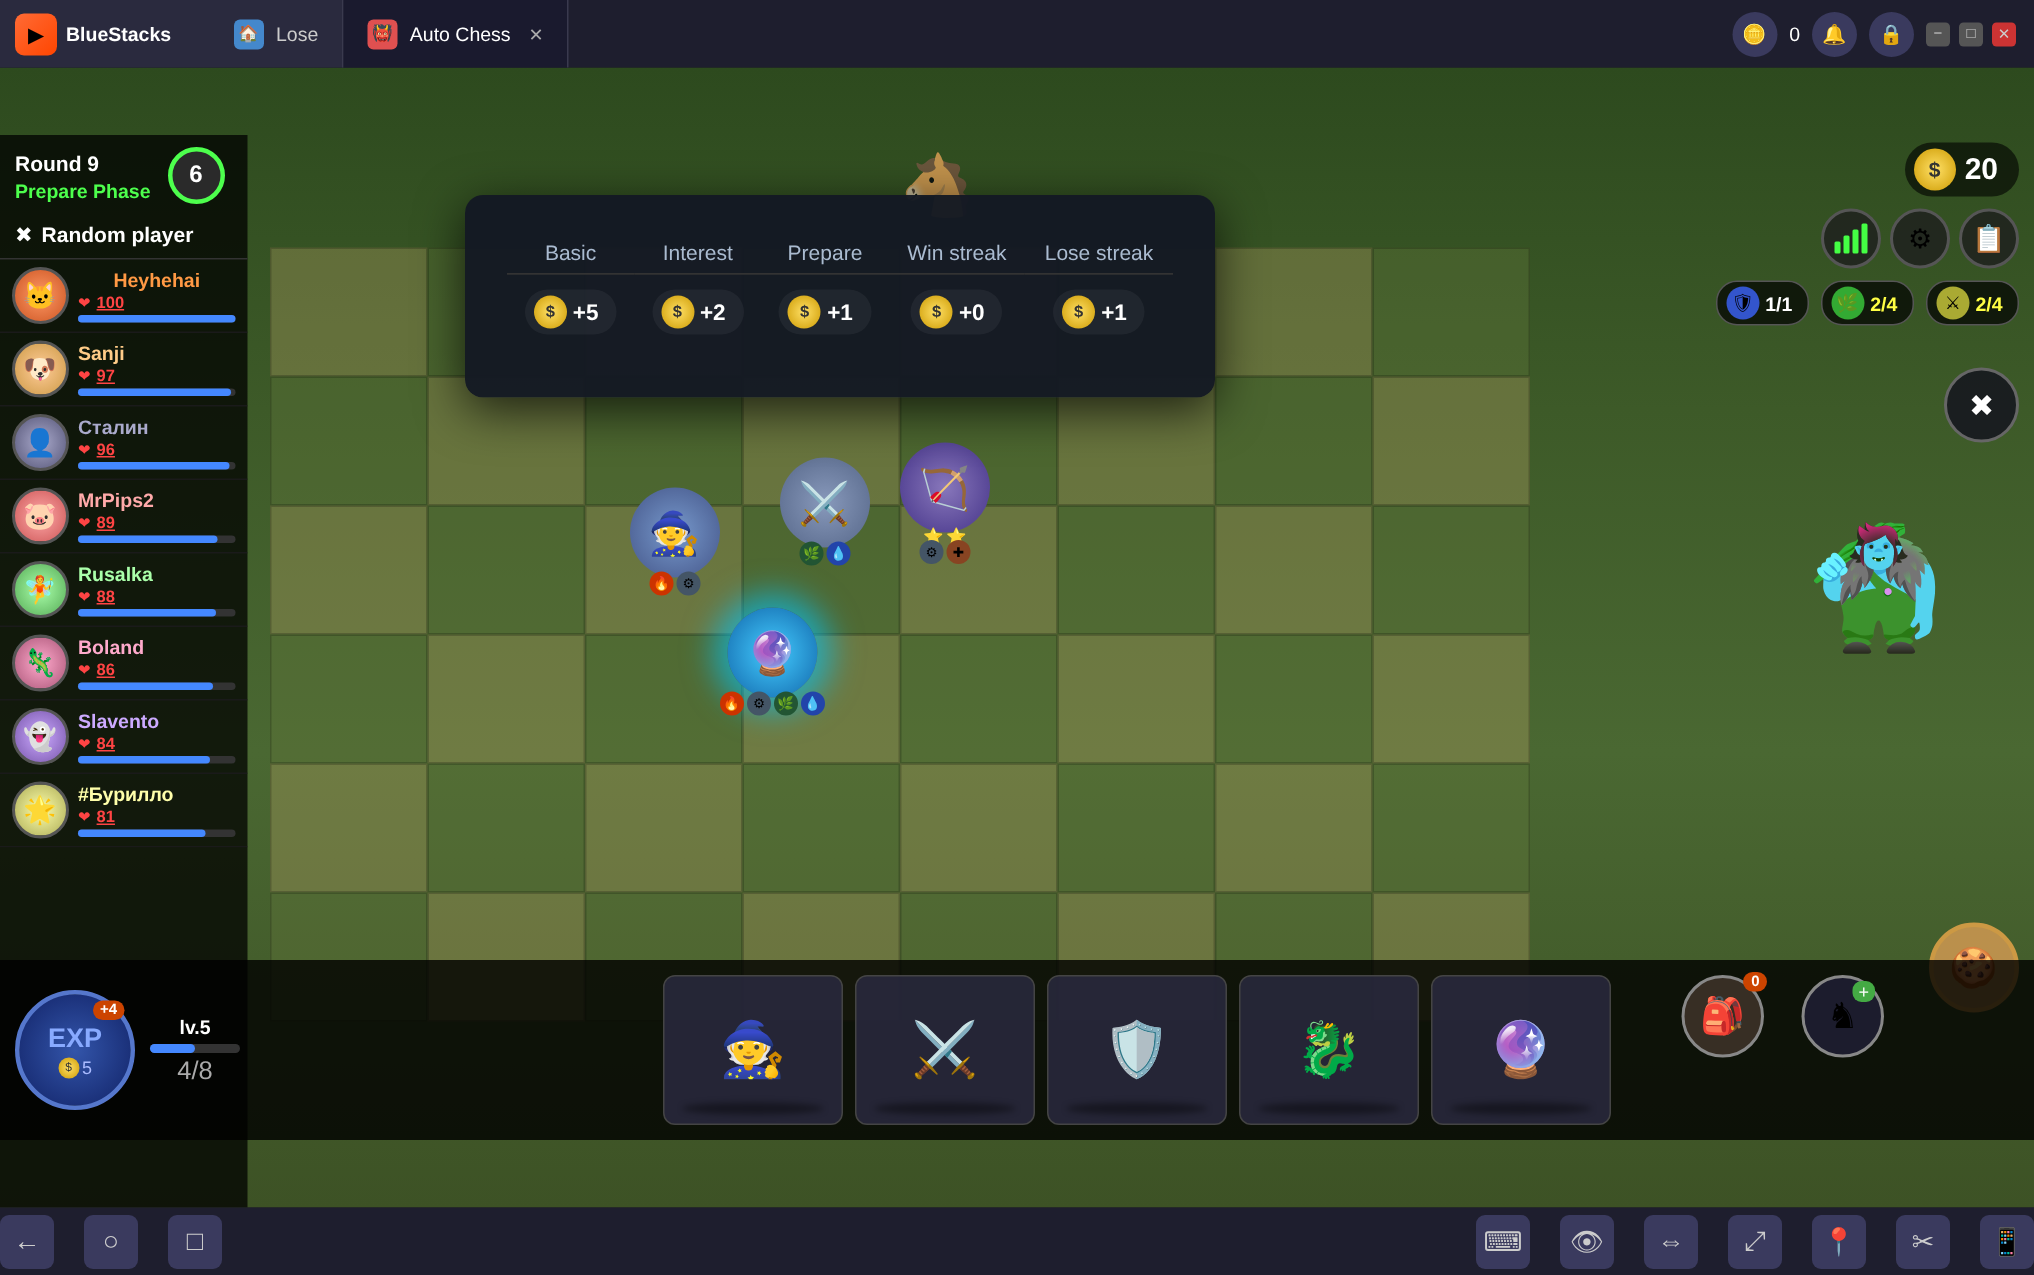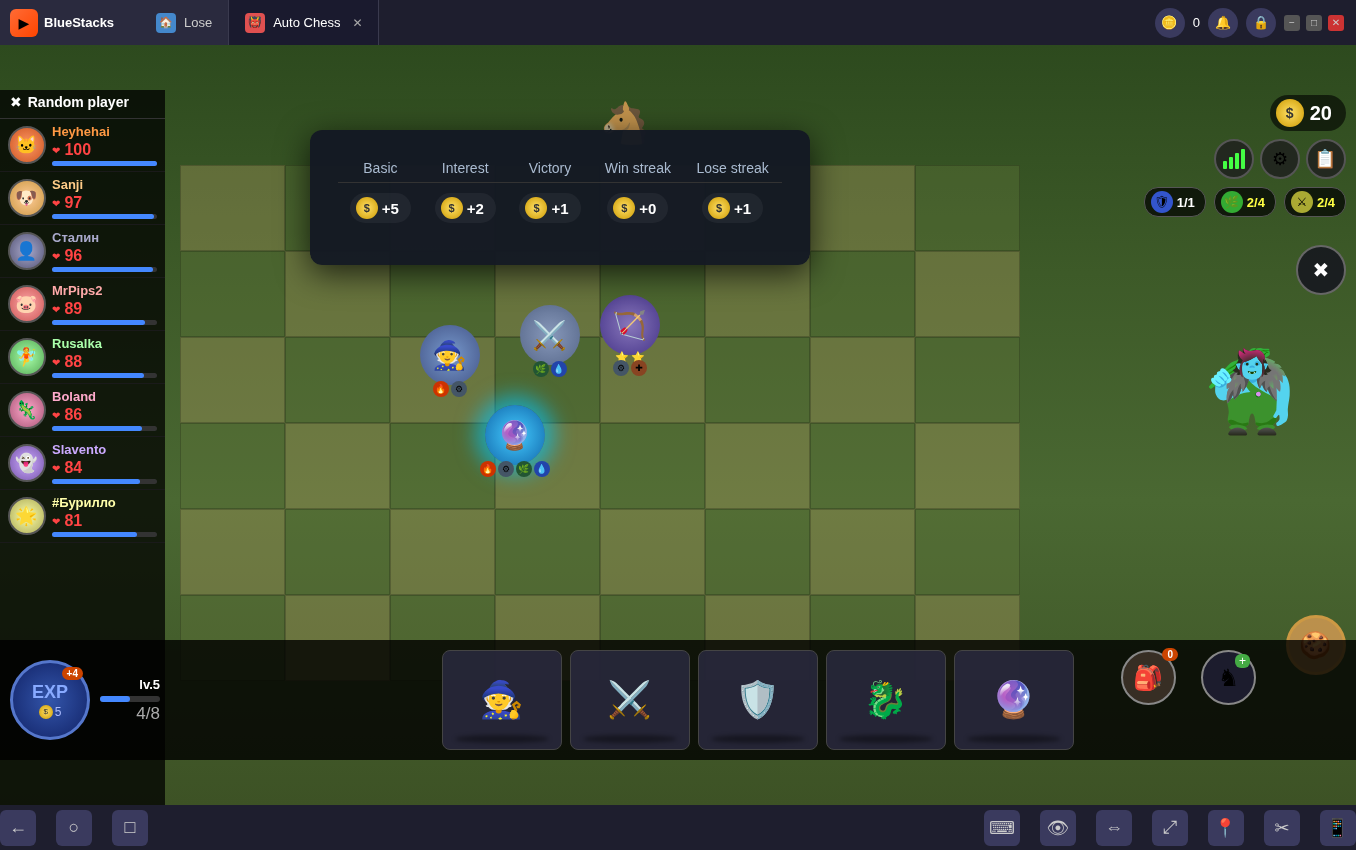--- a/index.html
+++ b/index.html
@@ -239,21 +239,21 @@
       overflow: hidden;
       text-overflow: ellipsis;
     }
     .player-health-row {
       display: flex;
       align-items: center;
       gap: 4px;
       margin-top: 2px;
     }
     .heart-icon { color: #ff4444; font-size: 10px; }
-    .health-text { color: #ff4444; font-size: 16px; font-weight: bold; }
+    .health-text { color: #ff4444; font-size: 11px; font-weight: bold; text-decoration: underline; }
     .health-bar {
       width: 100%;
       height: 5px;
       background: #333;
       border-radius: 3px;
       margin-top: 2px;
     }
     .health-fill {
       height: 100%;
       background: #4488ff;
@@ -478,21 +478,21 @@
       align-items: center;
       justify-content: center;
       font-size: 8px;
       color: #333;
     }
     .exp-cost-text { color: #aabbff; font-size: 12px; }
 
     .level-info {
       display: flex;
       flex-direction: column;
-      align-items: flex-end;
+      align-items: center;
       flex-shrink: 0;
     }
     .level-text { color: white; font-size: 13px; font-weight: bold; }
     .level-bar-bg {
       width: 60px;
       height: 6px;
       background: #333;
       border-radius: 3px;
       margin-top: 4px;
     }
@@ -848,33 +848,43 @@
         <div class="piece-icon-sm icon-gear">⚙</div>
         <div class="piece-icon-sm icon-leaf">🌿</div>
         <div class="piece-icon-sm icon-drop">💧</div>
       </div>
     </div>
   </div>
 
   <div class="green-creature">🧌</div>
 
   <div class="sidebar">
+    <div class="round-info">
+      <div>
+        <span class="round-label">Round 9</span>
+        <br>
+        <span class="prepare-phase">Prepare Phase</span>
+      </div>
+      <div class="timer-circle">
+        <span>6</span>
+      </div>
+    </div>
     <div class="random-player">
       <span class="random-player-icon">✖</span>
       <span class="random-player-text">Random player</span>
     </div>
 
     <div class="player-list">
 
       <div class="player-item">
         <div class="player-avatar avatar-1">
           <div class="avatar-inner">🐱</div>
         </div>
         <div class="player-info">
-          <div class="player-name" style="color:#ff9944;">Heyhehai</div>
+          <div class="player-name" style="color:#ff9944;text-align:center;">Heyhehai</div>
           <div class="player-health-row">
             <span class="heart-icon">❤</span>
             <span class="health-text">100</span>
           </div>
           <div class="health-bar">
             <div class="health-fill" style="width:100%;"></div>
           </div>
         </div>
       </div>
 
@@ -1031,21 +1041,21 @@
   </div>
 
   <div class="cookie-btn">🍪</div>
 
   <div class="income-popup">
     <table class="income-table">
       <thead>
         <tr>
           <th>Basic</th>
           <th>Interest</th>
-          <th>Victory</th>
+          <th>Prepare</th>
           <th>Win streak</th>
           <th>Lose streak</th>
         </tr>
       </thead>
       <tbody>
         <tr>
           <td>
             <div class="income-value">
               <div class="income-coin">$</div>
               <span class="income-num">+5</span>

